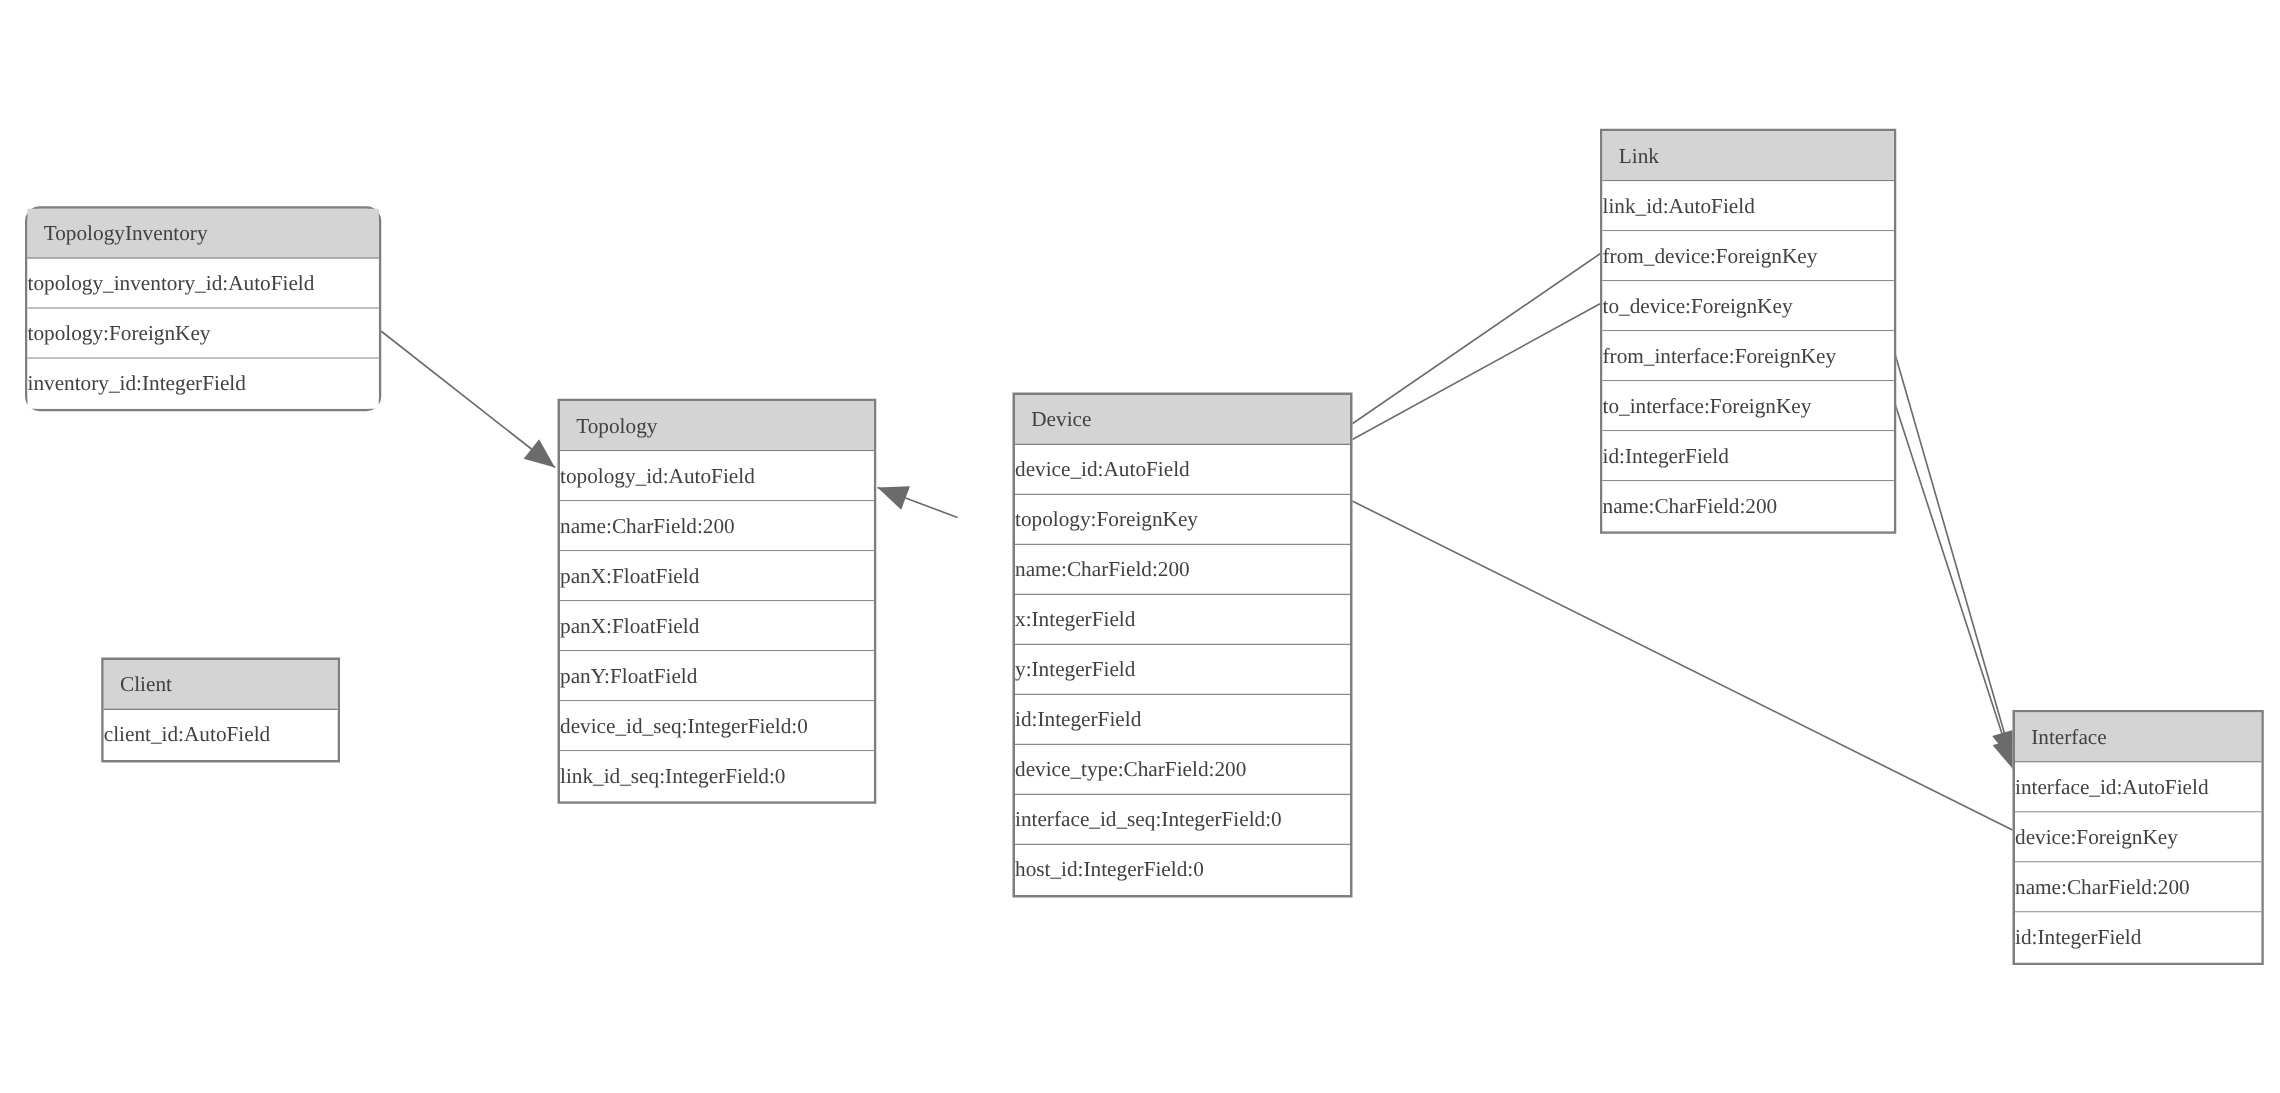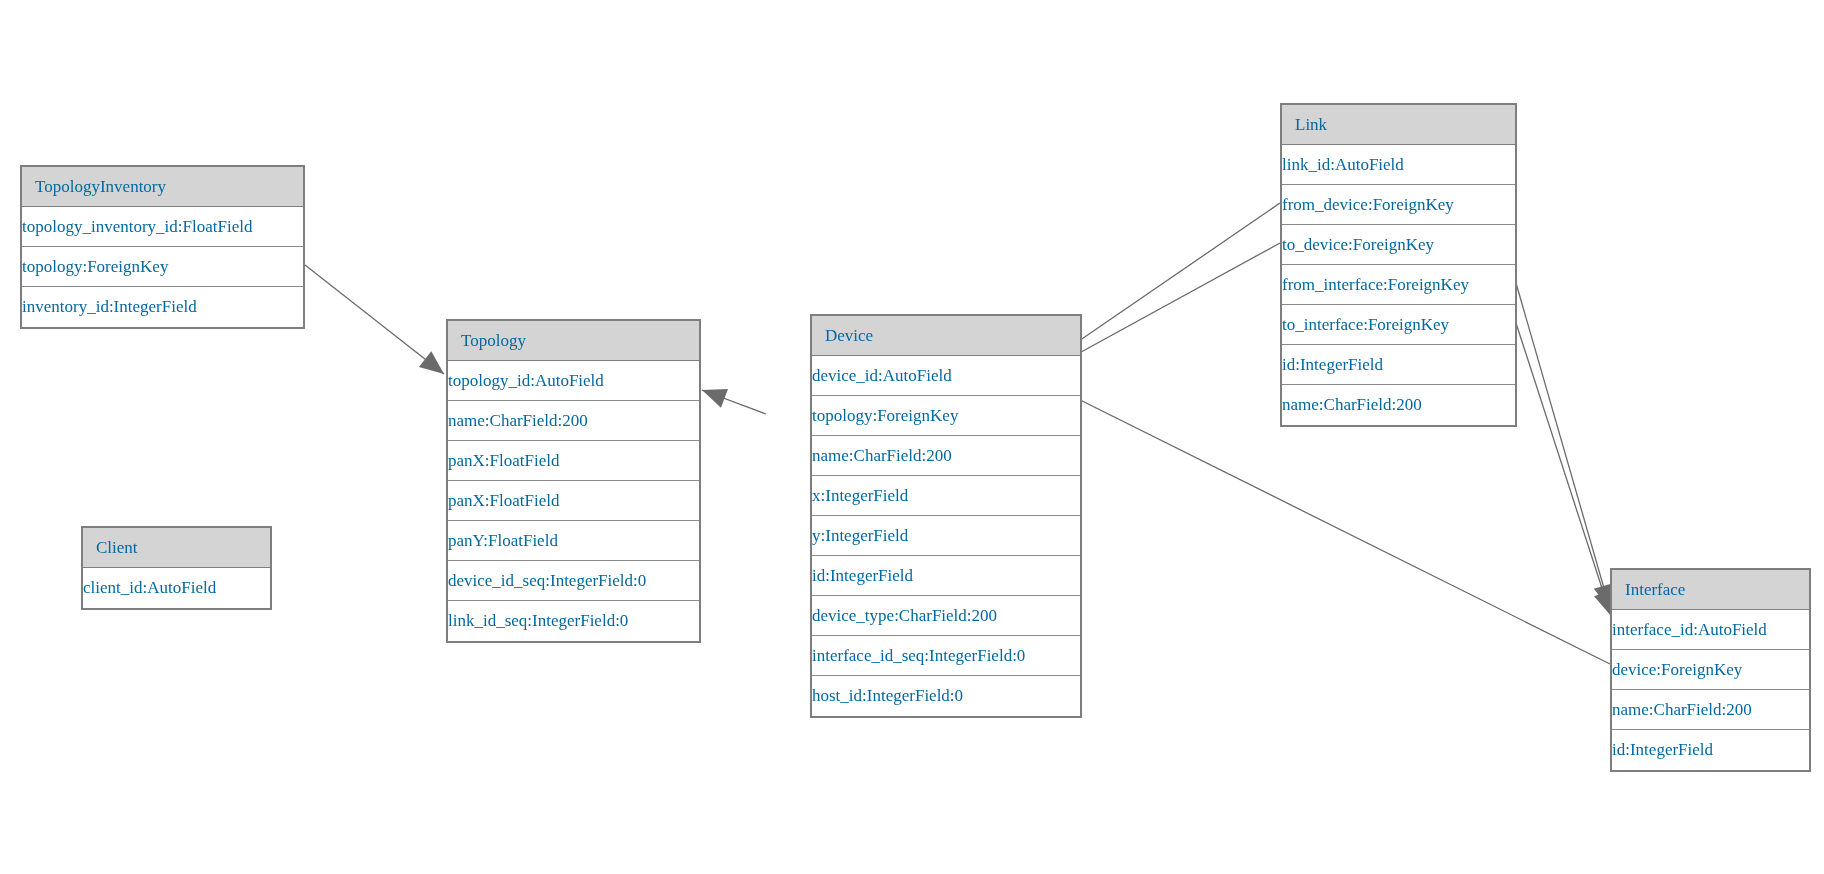--- a/index.html
+++ b/index.html
@@ -18,21 +18,21 @@
     stroke:#6b6b6b;
     stroke-width:1.3;
     fill:none;
   }
   .model-table{
     position:absolute;
     z-index:2;
     background:#ffffff;
     border:2px solid #7e7e7e;
     box-sizing:border-box;
-    color:#0369a1;
+    color:#404040;
     font-size:17px;
   }
   .thead{
     height:40px;
     line-height:40px;
     background:#d4d4d4;
     padding-left:13px;
     border-bottom:1.5px solid #7e7e7e;
     box-sizing:border-box;
     white-space:nowrap;
@@ -62,23 +62,23 @@
     </defs>
   <line x1="305" y1="265" x2="444" y2="374" marker-end="url(#arrowhead)"></line>
       <line x1="766" y1="414" x2="702" y2="390" marker-end="url(#arrowhead)"></line>
       <line x1="1280" y1="203" x2="1041" y2="367" marker-end="url(#arrowhead)"></line>
       <line x1="1280" y1="243" x2="1041" y2="374" marker-end="url(#arrowhead)"></line>
       <line x1="1610" y1="664" x2="1042" y2="381" marker-end="url(#arrowhead)"></line>
       <line x1="1516" y1="283" x2="1610" y2="609" marker-end="url(#arrowhead)"></line>
       <line x1="1516" y1="323" x2="1611" y2="616" marker-end="url(#arrowhead)"></line>
     </svg>
 
-  <div class="model-table" style="left:20px;top:165px;width:285px;">
+  <div class="model-table" style="left:20px;top:165px;width:285px;border-radius:12px;">
     <div class="thead">TopologyInventory</div>
-    <div class="trow">topology_inventory_id:FloatField</div>
+    <div class="trow">topology_inventory_id:AutoField</div>
     <div class="trow">topology:ForeignKey</div>
     <div class="trow">inventory_id:IntegerField</div>
   </div>
 
   <div class="model-table" style="left:446px;top:319px;width:255px;">
     <div class="thead">Topology</div>
     <div class="trow">topology_id:AutoField</div>
     <div class="trow">name:CharField:200</div>
     <div class="trow">panX:FloatField</div>
     <div class="trow">panX:FloatField</div>

